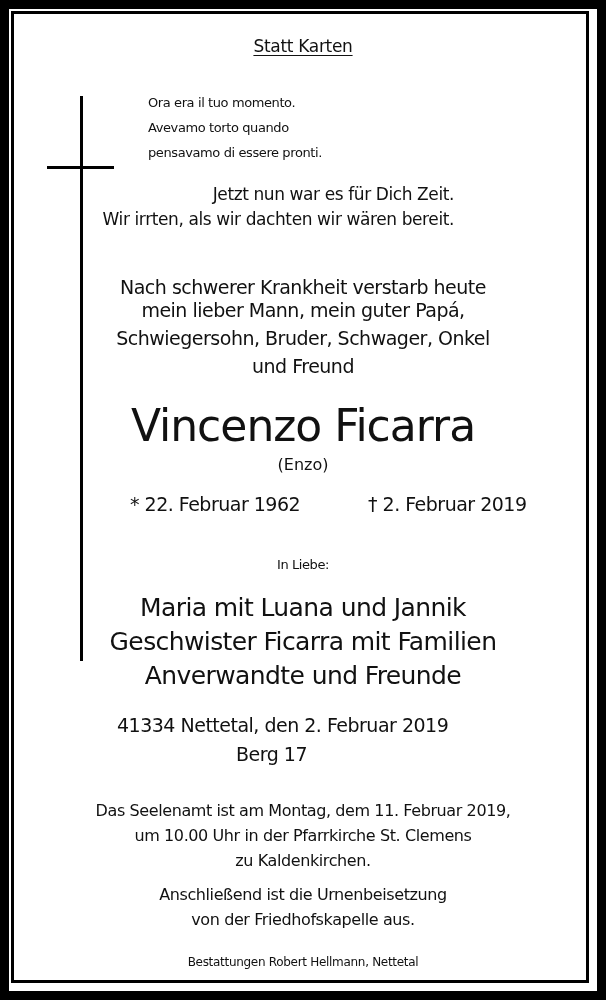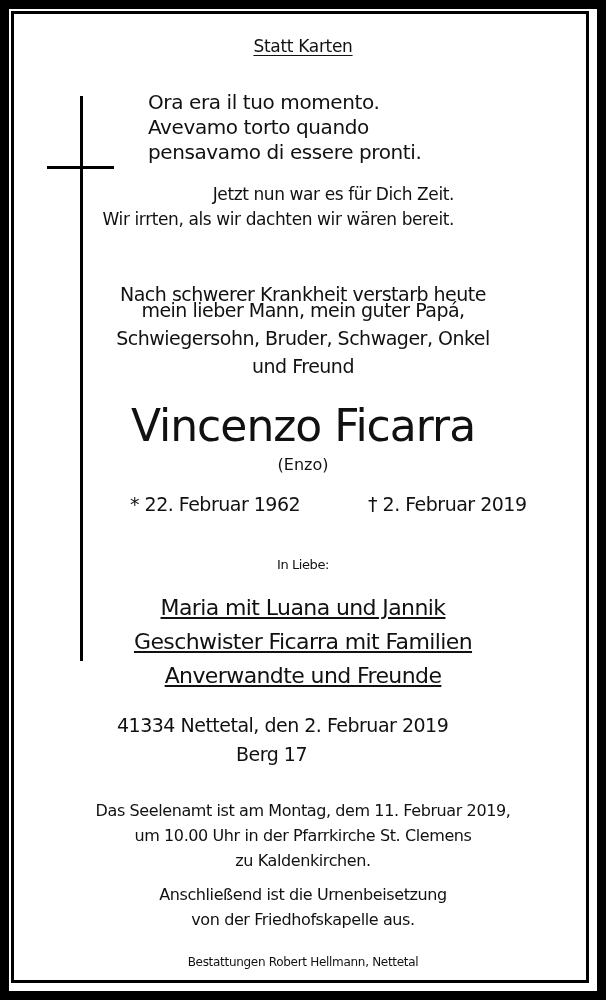--- a/index.html
+++ b/index.html
@@ -5,29 +5,29 @@
   html, body { margin: 0; padding: 0; }
   body { width: 606px; height: 1000px; background: #000; position: relative; overflow: hidden; }
   .frame-outer { position: absolute; left: 9px; top: 9px; width: 588px; height: 982px; background: #fff; }
   .frame-inner { position: absolute; left: 11px; top: 11px; width: 578px; height: 972px; border: 3px solid #000; box-sizing: border-box; background: #fff; }
   .page { position: absolute; left: 0; top: 0; width: 506px; height: 1000px; font-family: "DejaVu Sans", sans-serif; color: #111; }
   .t { position: absolute; white-space: nowrap; }
   .center { text-align: center; left: 0; width: 606px; }
   .header { top: 36px; font-size: 17px; text-decoration: underline; text-underline-offset: 3px; letter-spacing: -0.3px; }
   .cross-v { position: absolute; left: 80px; top: 96px; width: 3px; height: 565px; background: #000; }
   .cross-h { position: absolute; left: 47px; top: 166px; width: 67px; height: 3px; background: #000; }
-  .it { left: 148px; font-size: 20px; line-height: 25px; letter-spacing: -0.4px; }
+  .it { left: 148px; font-size: 13px; line-height: 25px; letter-spacing: -0.4px; }
   .de { right: 52px; font-size: 17px; line-height: 25px; text-align: center; letter-spacing: -0.4px; }
   .intro { top: 268px; font-size: 19px; line-height: 28px; letter-spacing: -0.5px; }
   .name { top: 400px; font-size: 44px; letter-spacing: -1px; }
   .nick { top: 455px; font-size: 16px; }
   .born { left: 130px; top: 493px; font-size: 19px; letter-spacing: -0.5px; }
   .died { left: 368px; top: 493px; font-size: 19px; letter-spacing: -0.5px; }
   .love { top: 557px; font-size: 13px; letter-spacing: -0.4px; }
-  .mourners { top: 591px; font-size: 22px; line-height: 34px; letter-spacing: -0.6px; text-decoration: underline; }
+  .mourners { top: 591px; font-size: 25px; line-height: 34px; letter-spacing: -0.6px; }
   .place { left: 117px; top: 714px; font-size: 19px; letter-spacing: -0.5px; }
   .street { left: 236px; top: 743px; font-size: 19px; letter-spacing: -0.5px; }
   .service { top: 798px; font-size: 16px; line-height: 25px; letter-spacing: -0.4px; text-align: center; }
   .burial { top: 877px; font-size: 16px; line-height: 25px; letter-spacing: -0.4px; }
   .funeral { top: 955px; font-size: 12px; letter-spacing: -0.3px; }
 </style>
 </head>
 <body>
 
 <div class="frame-outer"></div>
@@ -46,21 +46,21 @@
     <div class="t it" style="top:115px">Avevamo torto quando</div>
     <div class="t it" style="top:140px">pensavamo di essere pronti.</div>
   </div>
 
   <div>
     <div class="t de" style="top:182px">Jetzt nun war es für Dich Zeit.</div>
     <div class="t de" style="top:207px">Wir irrten, als wir dachten wir wären bereit.</div>
   </div>
 
   <div>
-    <div class="t center intro" style="top:280px">Nach schwerer Krankheit verstarb heute</div>
+    <div class="t center intro" style="top:273px">Nach schwerer Krankheit verstarb heute</div>
     <div class="t center intro" style="top:296px">mein lieber Mann, mein guter Papá,</div>
     <div class="t center intro" style="top:324px">Schwiegersohn, Bruder, Schwager, Onkel</div>
     <div class="t center intro" style="top:352px">und Freund</div>
   </div>
 
   <div class="t center nick">(Enzo)</div>
   <div class="t center name">Vincenzo Ficarra</div>
   <div class="t born">* 22. Februar 1962</div>
   <div class="t died">† 2. Februar 2019</div>
 

